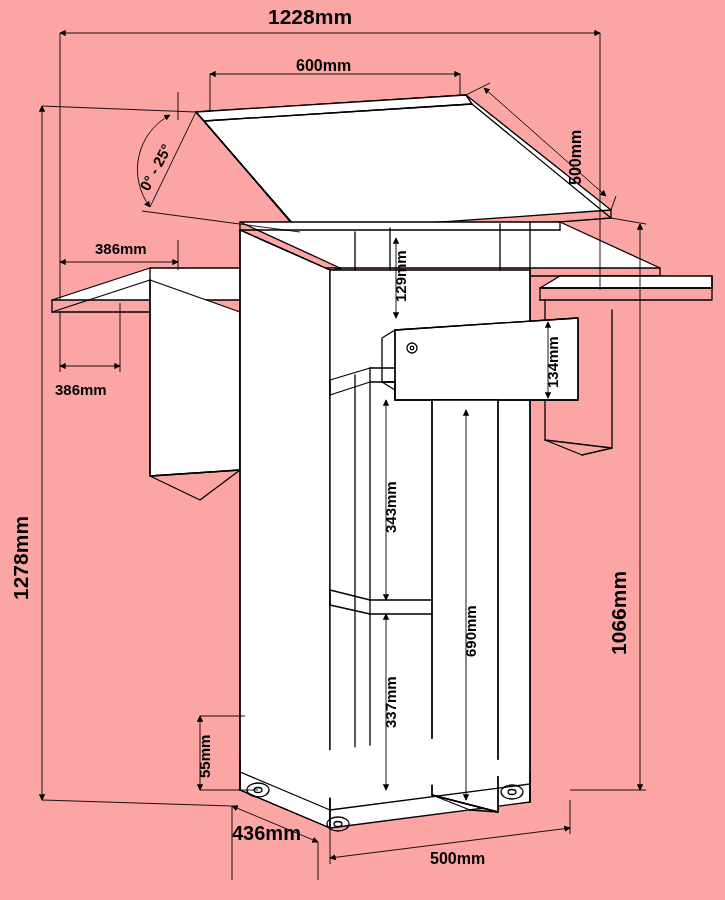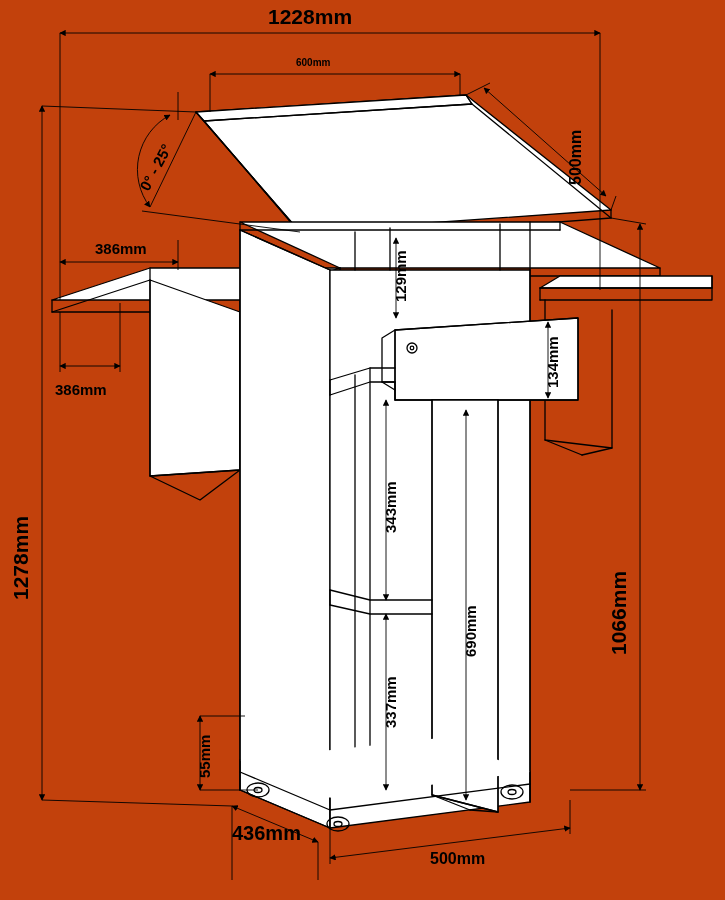--- a/index.html
+++ b/index.html
@@ -7,21 +7,21 @@
     padding: 0;
     background: #ffffff;
   }
   body {
     font-family: "Liberation Sans", sans-serif;
   }
   #stage {
     position: relative;
     width: 725px;
     height: 900px;
-    background: #c2410c;
+    background: #fca5a5;
     overflow: hidden;
   }
   #drawing {
     position: absolute;
     left: 0;
     top: 0;
     width: 725px;
     height: 900px;
   }
   .dim-label {
@@ -254,21 +254,21 @@
       <g>
         <line x1="640" y1="224" x2="640" y2="790" marker-start="url(#ar)" marker-end="url(#ar)"></line>
         <line x1="611" y1="218" x2="646" y2="224"></line>
         <line x1="570" y1="790" x2="646" y2="790"></line>
       </g>
     </g>
   </svg>
 
   <div class="dim-label" style="left:268px; top:6px; font-size:21px;">1228mm</div>
 
-  <div class="dim-label" style="left:296px; top:58px; font-size:10px;">600mm</div>
+  <div class="dim-label" style="left:296px; top:58px; font-size:16px;">600mm</div>
 
   <div class="dim-label rot90" style="left:568px; top:185px; font-size:16px;">500mm</div>
 
   <div class="dim-label" style="left:137px; top:186px; font-size:15px; transform-origin:0 0; transform:rotate(-62deg);">0° - 25°</div>
 
   <div class="dim-label" style="left:95px; top:241px; font-size:15px;">386mm</div>
 
   <div class="dim-label" style="left:55px; top:382px; font-size:15px;">386mm</div>
 
   <div class="dim-label rot90" style="left:393px; top:302px; font-size:15px;">129mm</div>

